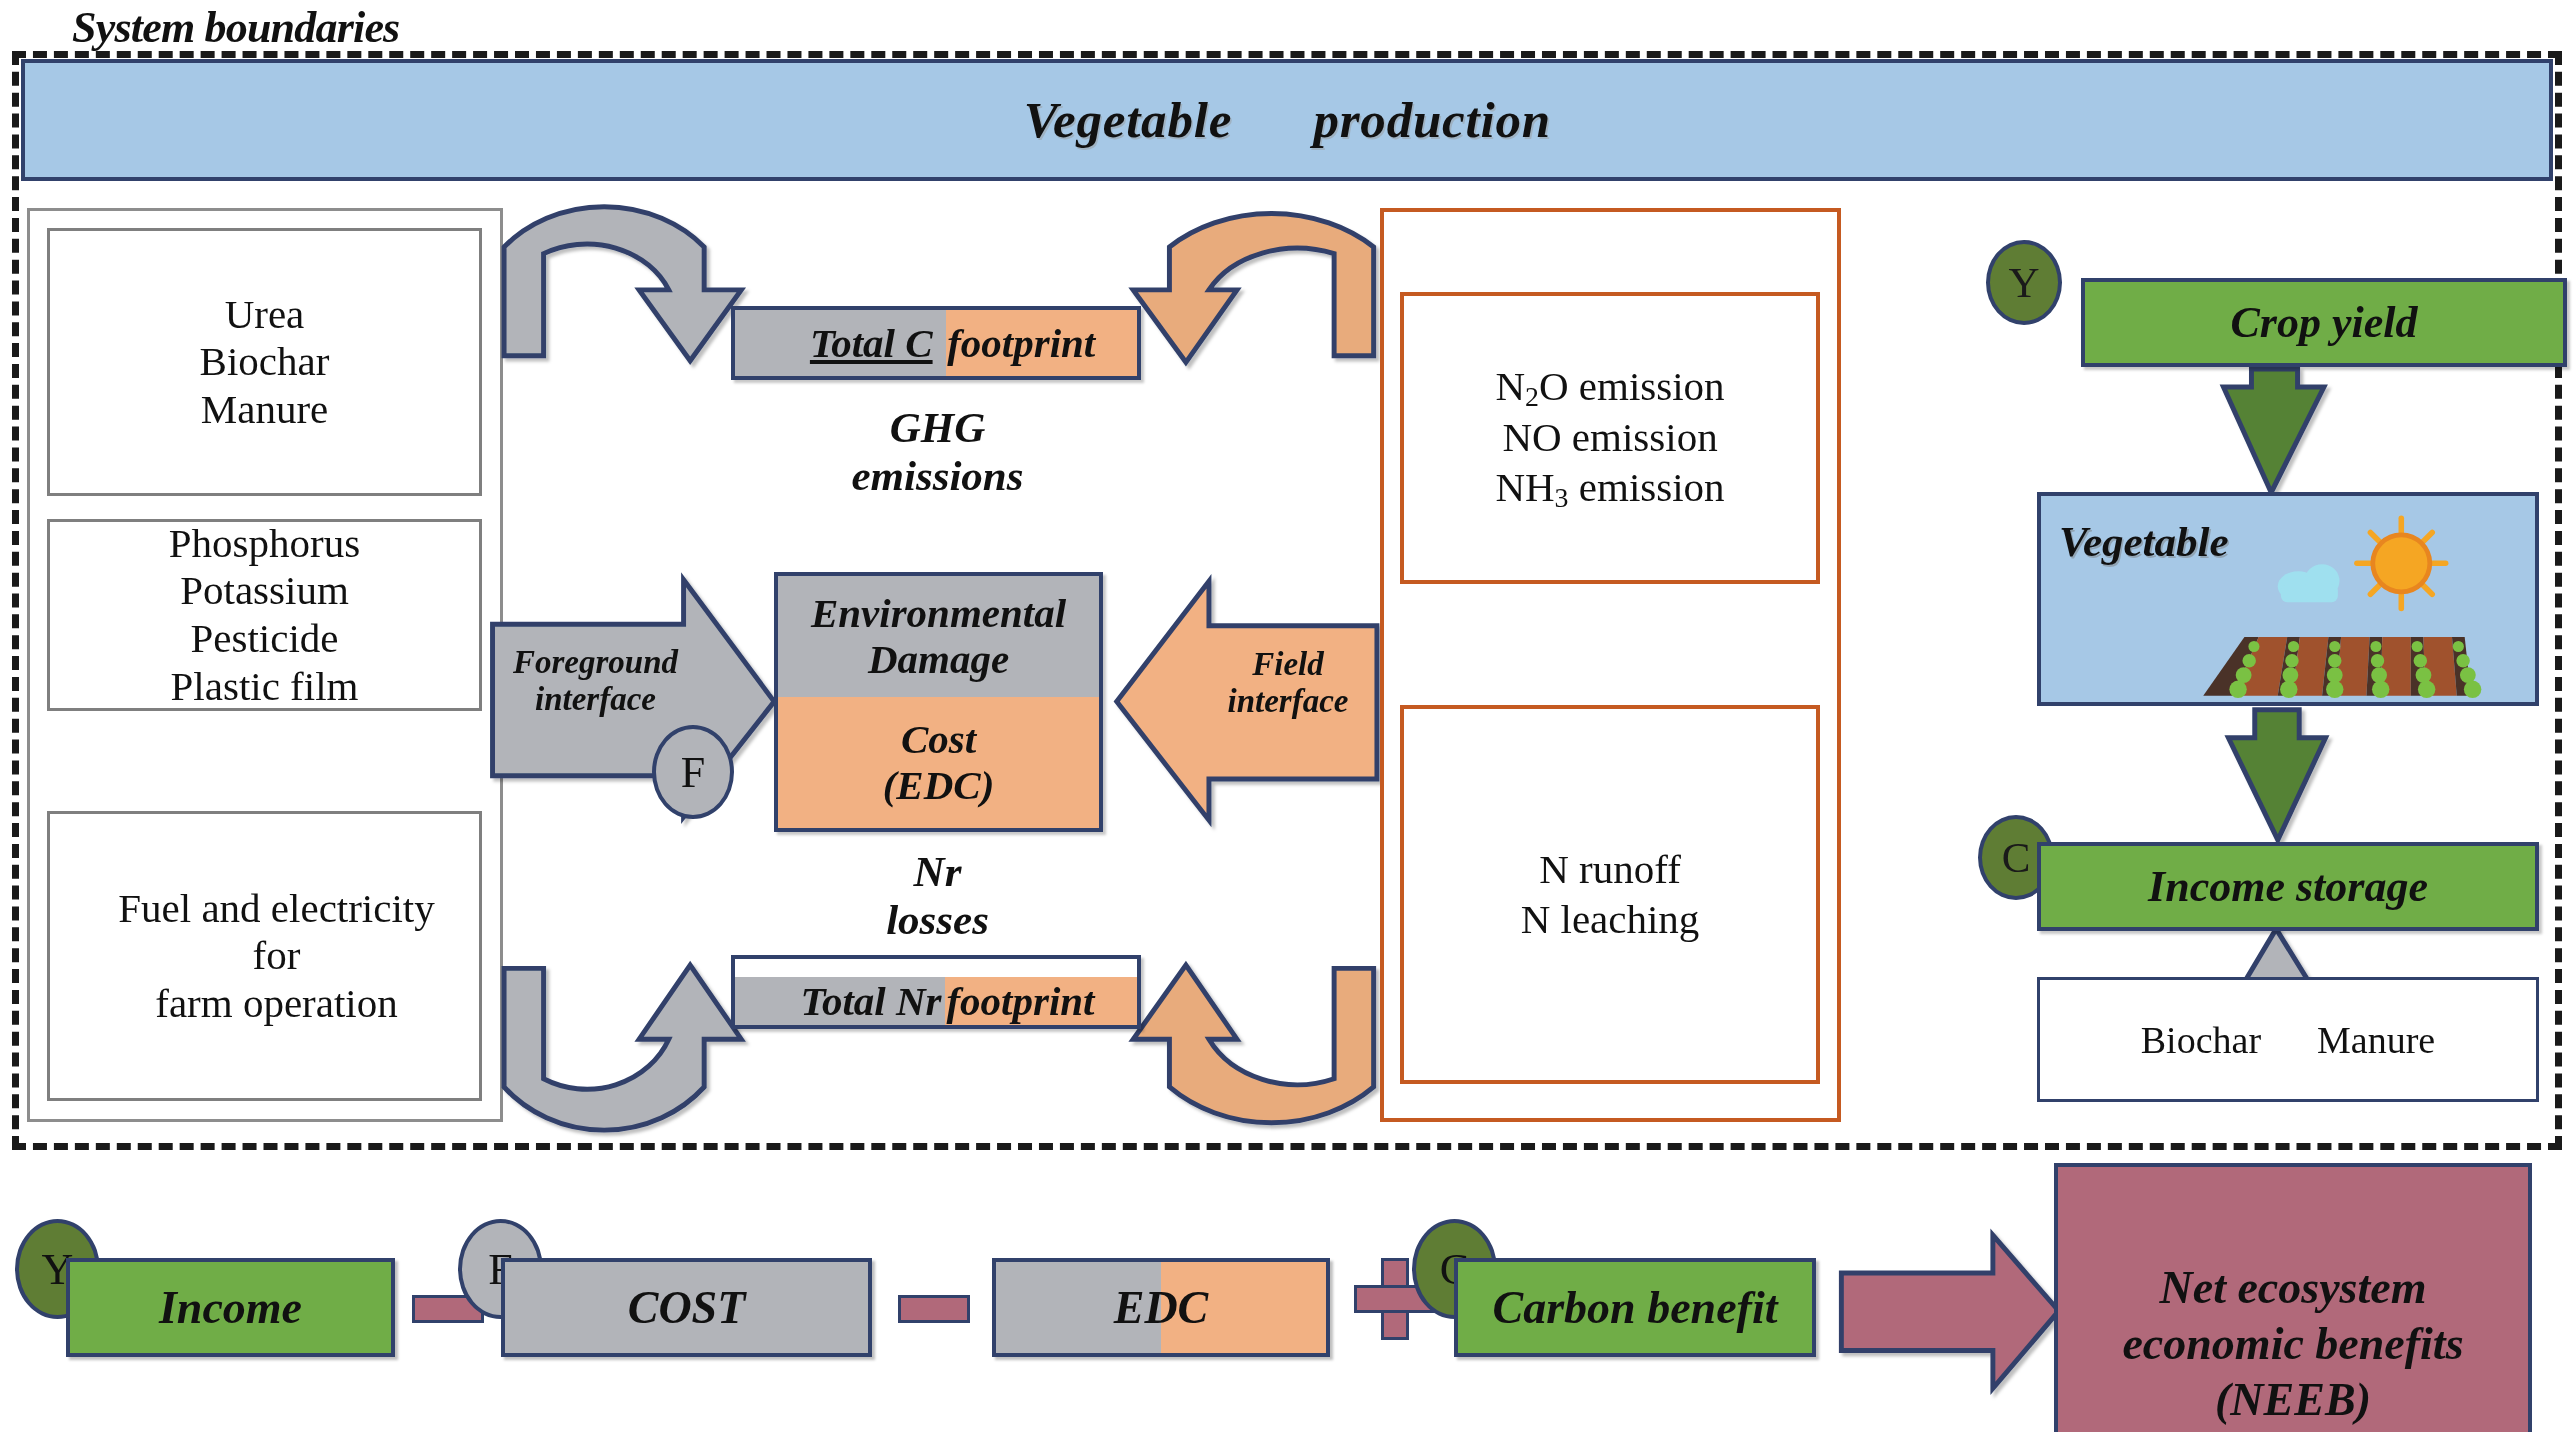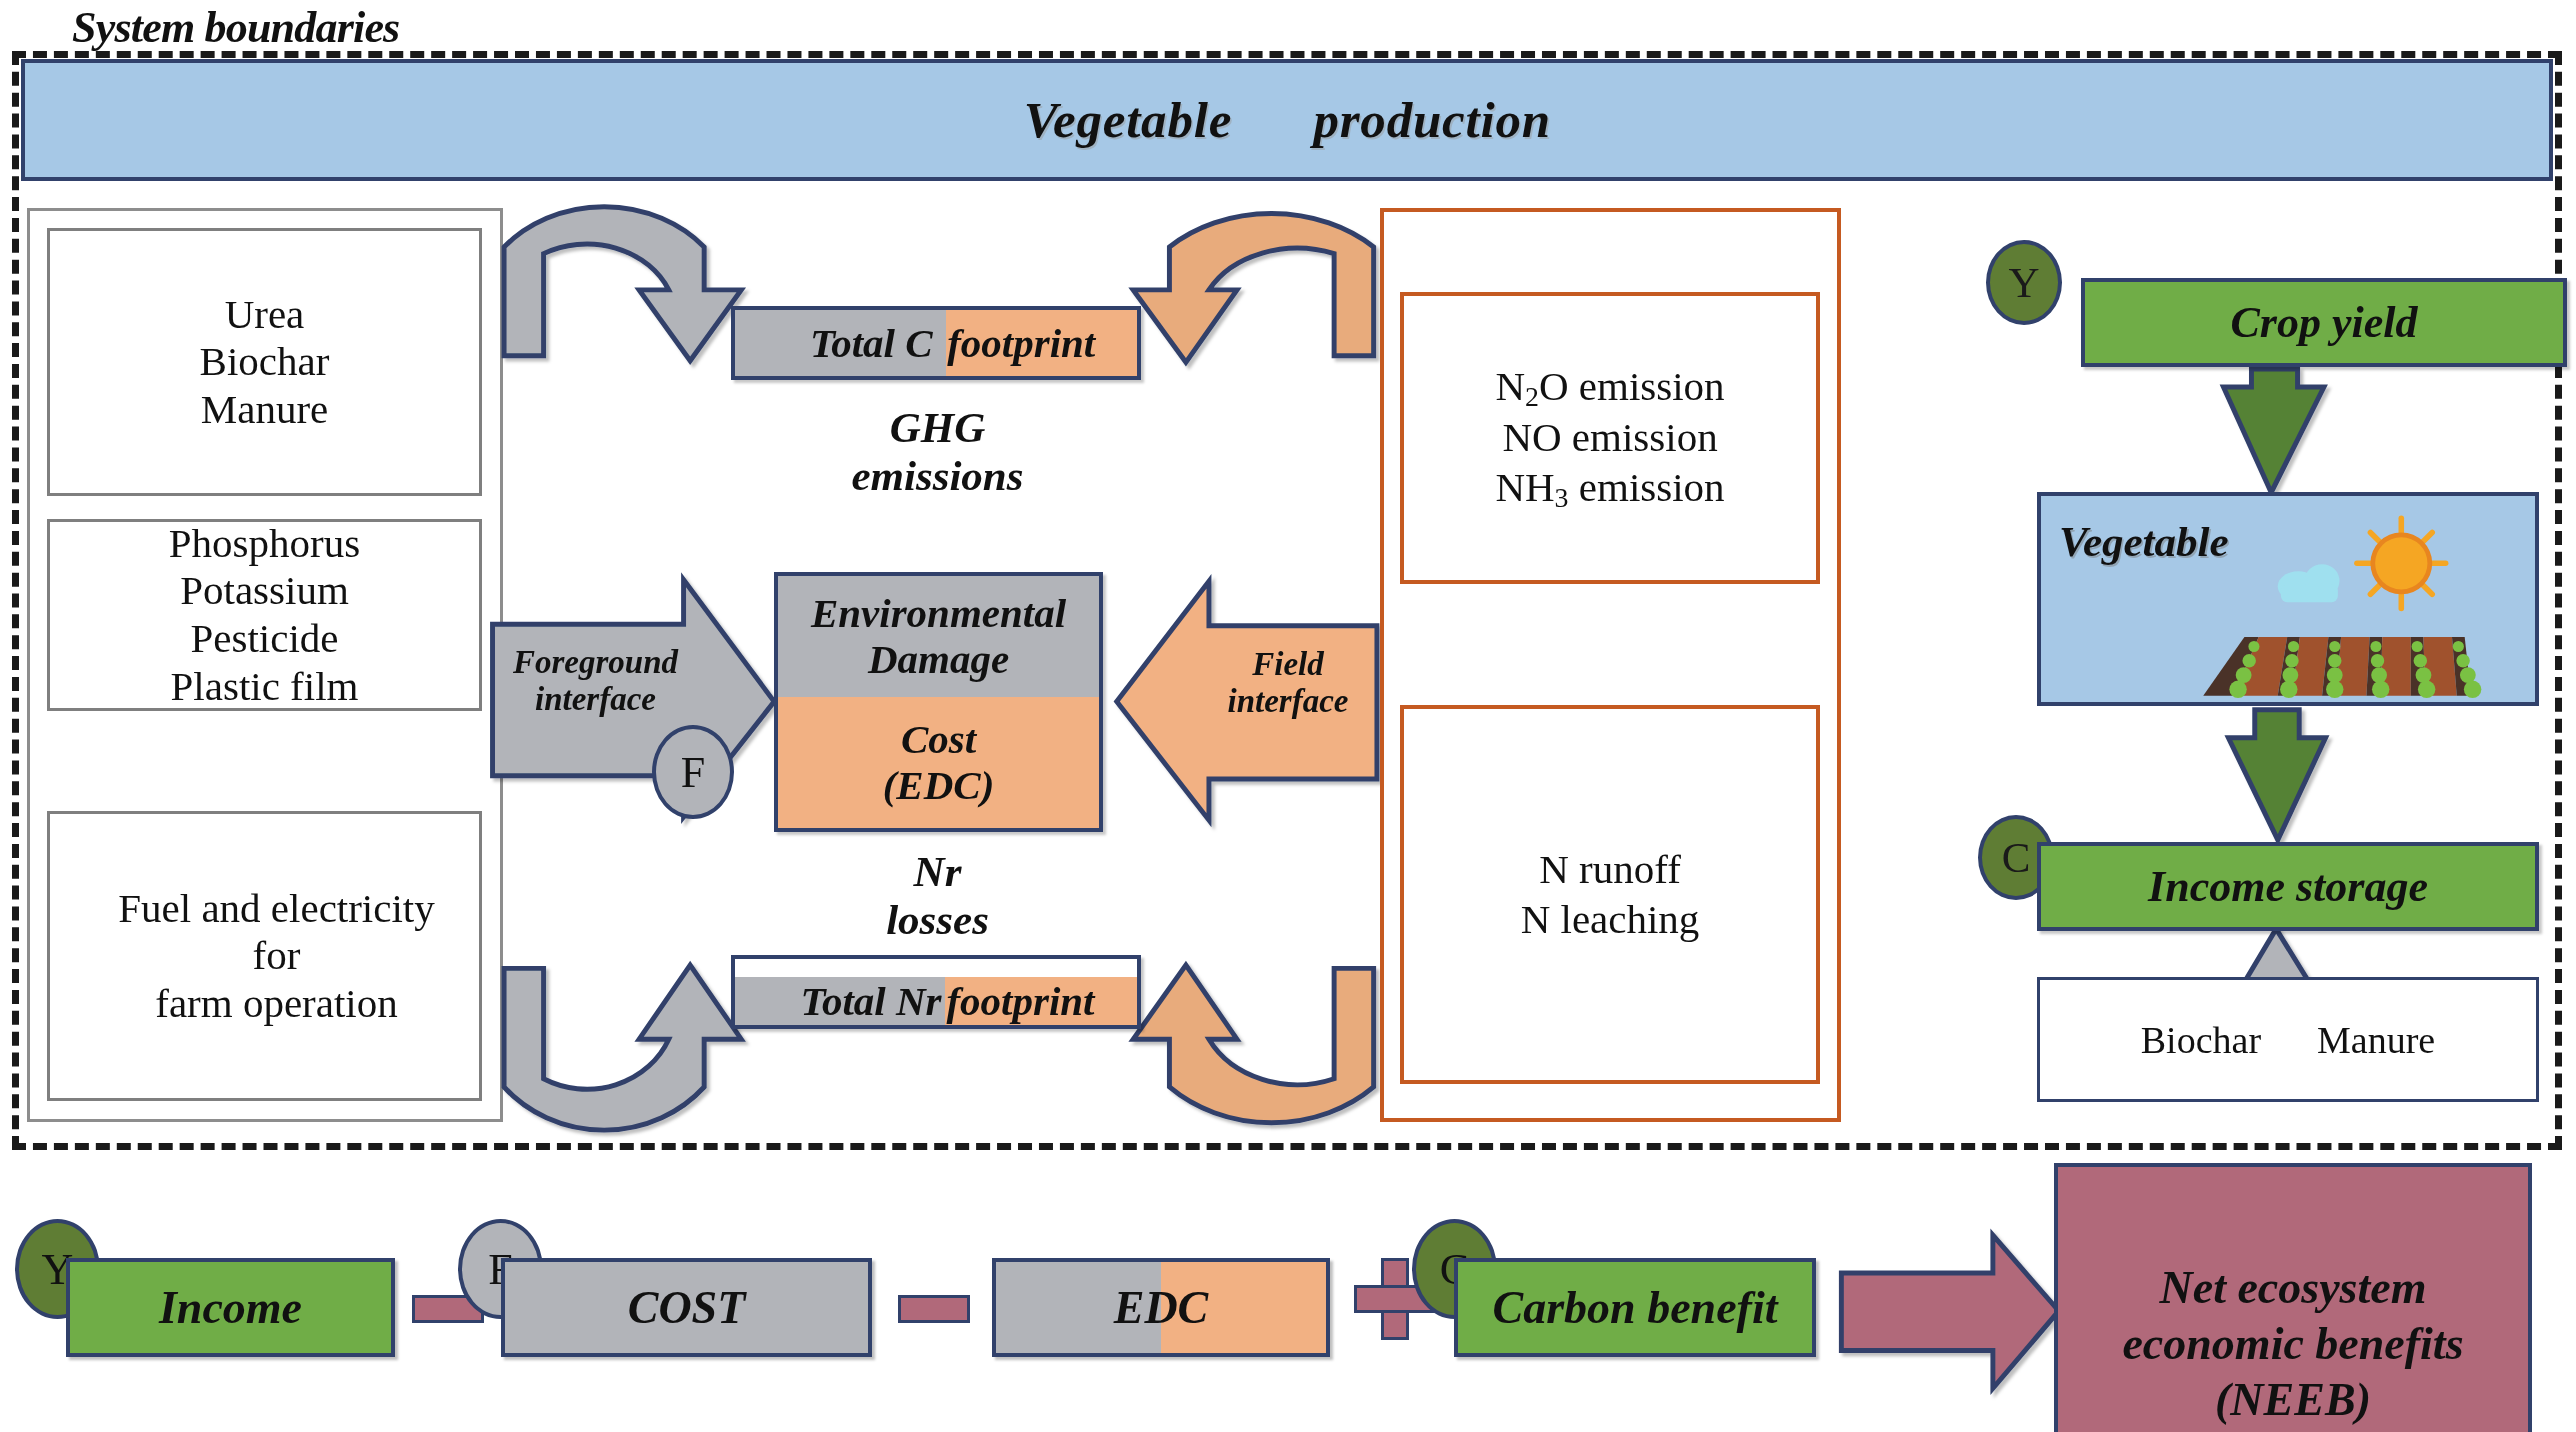--- a/index.html
+++ b/index.html
@@ -46,21 +46,21 @@
   
   .fp-box{
     border:4.1px solid #31416b;box-sizing:border-box;display:flex;
     box-shadow:3.3px 3.3px 2.5px rgba(0,0,0,.22);
   }
   .fp-half{display:flex;align-items:center;justify-content:center;
            font-style:italic;font-weight:bold;font-size:41px;white-space:nowrap;}
   .fp-grey{background:#b2b4b9;}
   .fp-org{background:#f2b183;}
   #total-c-footprint{left:731px;top:306px;width:410px;height:74px;}
-  #total-c-footprint .fp-grey{width:51%;justify-content:flex-end;padding-right:13px;}
+  #total-c-footprint .fp-grey{width:51%;justify-content:flex-end;padding-right:13px;text-decoration:underline;}
   #total-c-footprint .fp-org{width:49%;justify-content:flex-start;padding-left:1.6px;}
   #total-nr-footprint{left:731px;top:955px;width:410px;height:74px;align-items:flex-end;}
   #total-nr-footprint .fp-grey{width:52%;justify-content:flex-end;padding-right:3.3px;}
   #total-nr-footprint .fp-org{width:48%;justify-content:flex-start;padding-left:1.6px;}
 
   
   .mid-note{font-style:italic;font-weight:bold;font-size:43px;text-align:center;
             line-height:1.12;white-space:pre-line;}
   #ghg-note{left:781px;top:404px;width:313px;}
   #nr-note{left:781px;top:848px;width:313px;}

